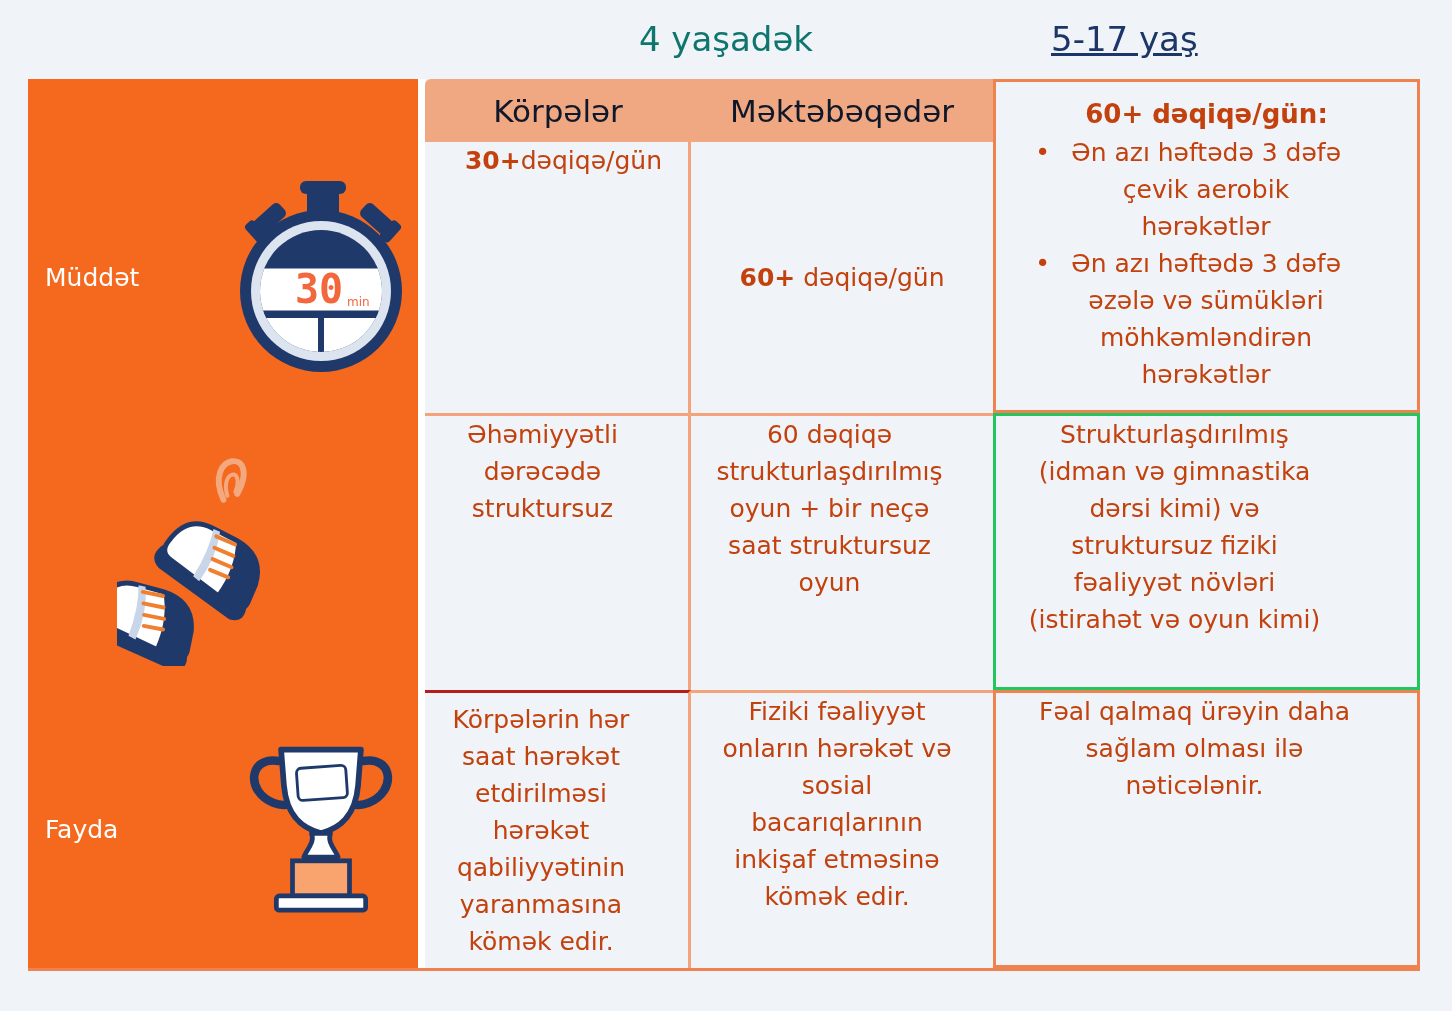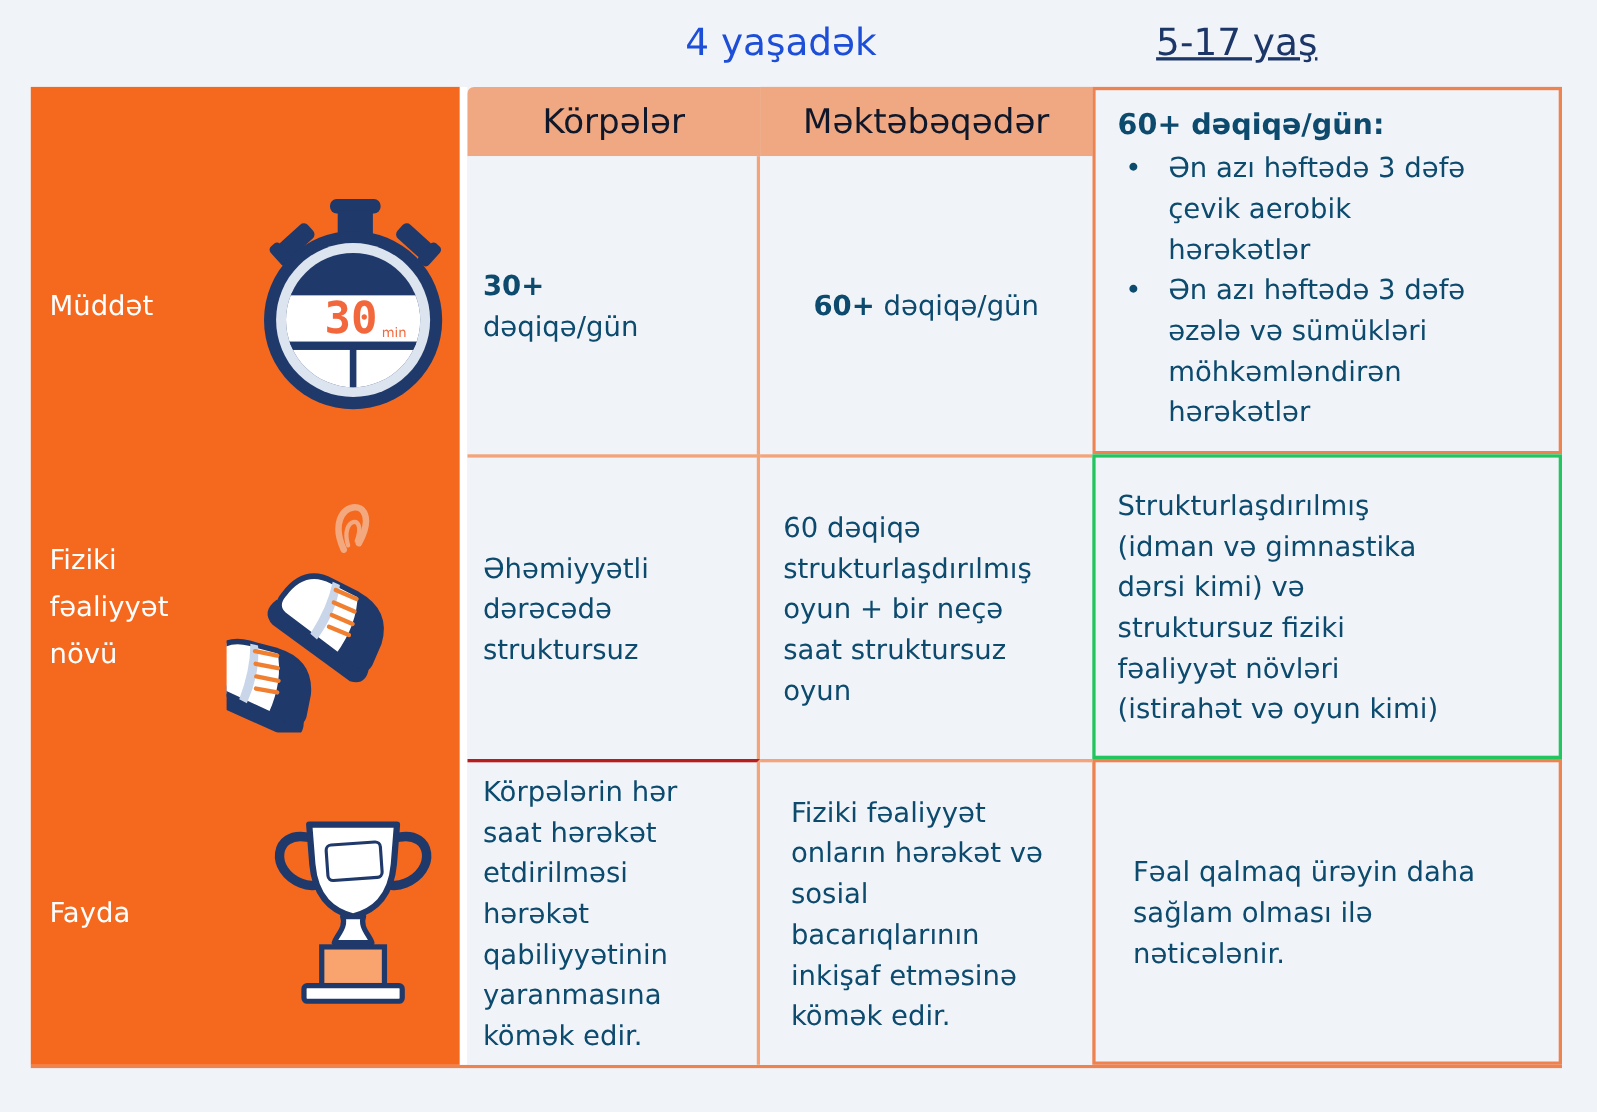--- a/index.html
+++ b/index.html
@@ -5,22 +5,22 @@
   * { margin:0; padding:0; box-sizing:border-box; }
   html,body { background:#F0F3F7; }
   .page {
     position:relative; width:1452px; height:1011px;
     background:#F0F3F7; overflow:hidden;
     font-family:"DejaVu Sans", sans-serif; color:#1C3667;
   }
   
   .age-row { position:absolute; left:28px; top:16px; width:1392px; height:52px; }
   .age-left {
-    position:absolute; left:397px; width:570px; text-align:center;
-    font-size:34px; line-height:46px; color:#1d4ed8;
+    position:absolute; left:413px; width:570px; text-align:center;
+    font-size:34px; line-height:46px; color:#0f766e;
   }
   .age-right {
     position:absolute; left:1023px; width:425px; text-align:left; padding-right:32px;
     font-size:34px; line-height:46px; color:#1C3667;text-decoration:underline;
   }
   
   .table {
     position:absolute; left:28px; top:79px; display:flex;
     border-bottom:3px solid #EE8350;
   }
@@ -42,23 +42,23 @@
     display:grid; background:#F0F3F7;
     grid-template-columns:266px 302px 427px;
     grid-template-rows:63px 271px 277px 278px;
   }
   .band {
     background:#EFA881; color:#0f172a; font-size:31px;
     display:flex; align-items:center; justify-content:center;
   }
   .band1 { grid-area:1/1; border-radius:6px 0 0 0; }
   .band2 { grid-area:1/2; }
-  .cell { background:#F0F3F7; font-size:25px; line-height:37px; color:#0c4a6e; }
+  .cell { background:#F0F3F7; font-size:25px; line-height:37px; color:#c2410c;text-align:center; }
   .b { font-weight:bold; }
-  .vc { display:flex; flex-direction:column; justify-content:center; }
+  .vc { display:flex; flex-direction:row; justify-content:center; }
   .c11 { grid-area:2/1; border-right:3px solid #F3A47A; padding-left:14px; }
   .c12 { grid-area:2/2; display:flex; align-items:center; justify-content:center; }
   .c21 { grid-area:3/1; border-right:3px solid #F3A47A; border-top:3px solid #F3A47A;
          padding-left:14px; padding-right:42px; }
   .c22 { grid-area:3/2; border-top:3px solid #F3A47A;
          padding-left:21px; padding-right:46px; }
   .c31 { grid-area:4/1; border-right:3px solid #F3A47A; border-top:3px solid #b91c1c;
          padding:8px 45px 0 14px; }
   .c32 { grid-area:4/2; border-top:3px solid #F3A47A;
          padding-left:28px; padding-right:38px; }
@@ -113,21 +113,20 @@
               <rect x="33" y="133" width="122" height="6" fill="#20396B"></rect>
               <rect x="91" y="133" width="6" height="46" fill="#20396B"></rect>
             </g>
             <text x="92" y="124" text-anchor="middle" font-family="DejaVu Sans Mono, monospace" font-size="40" font-weight="bold" fill="#F2683C">30</text>
             <text x="120" y="127" font-family="DejaVu Sans, sans-serif" font-size="12" fill="#F2683C">min</text>
           </svg>
         </div>
       </div>
 
       <div class="side-row r2">
-        <div class="side-label">Fiziki fəaliyyət növü</div>
         <div class="side-icon">
           <svg width="212" height="228" viewBox="0 0 215 230">
             <defs>
               <g id="shoeShape">
                 <path d="M4 70 L110 64 Q118 78 104 84 L16 90 Q0 88 4 70 Z" fill="#20396B"></path>
                 <path d="M6 62 Q4 30 32 24 L58 18 Q90 12 102 40 L108 60 Q110 70 96 72 L18 76 Q6 76 6 62 Z" fill="#ffffff" stroke="#20396B" stroke-width="5" stroke-linejoin="round"></path>
                 <path d="M58 18 Q90 12 102 40 L108 60 Q110 70 96 72 L78 73 Q76 40 58 18 Z" fill="#20396B"></path>
                 <path d="M40 22 Q54 44 56 74 L48 74 Q44 44 33 24 Z" fill="#C9D5E8"></path>
                 <g stroke="#F08030" stroke-width="4" stroke-linecap="round">
                   <line x1="40" y1="28" x2="60" y2="22"></line>

